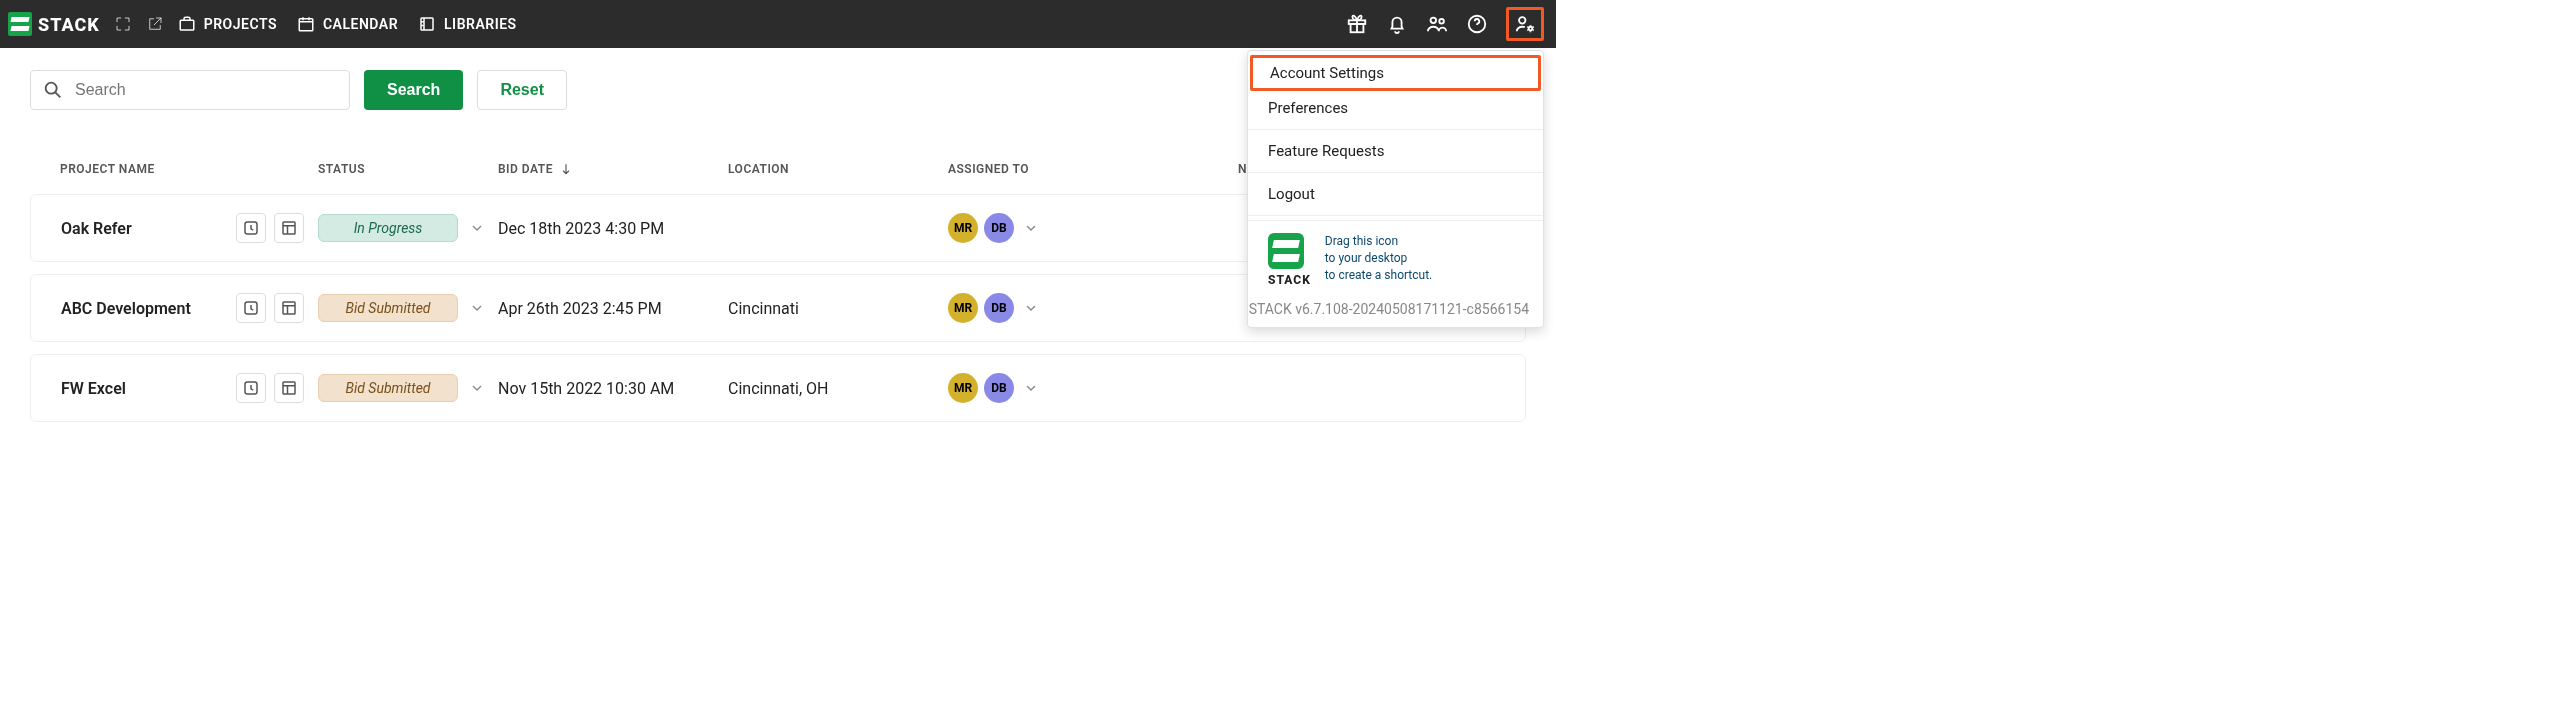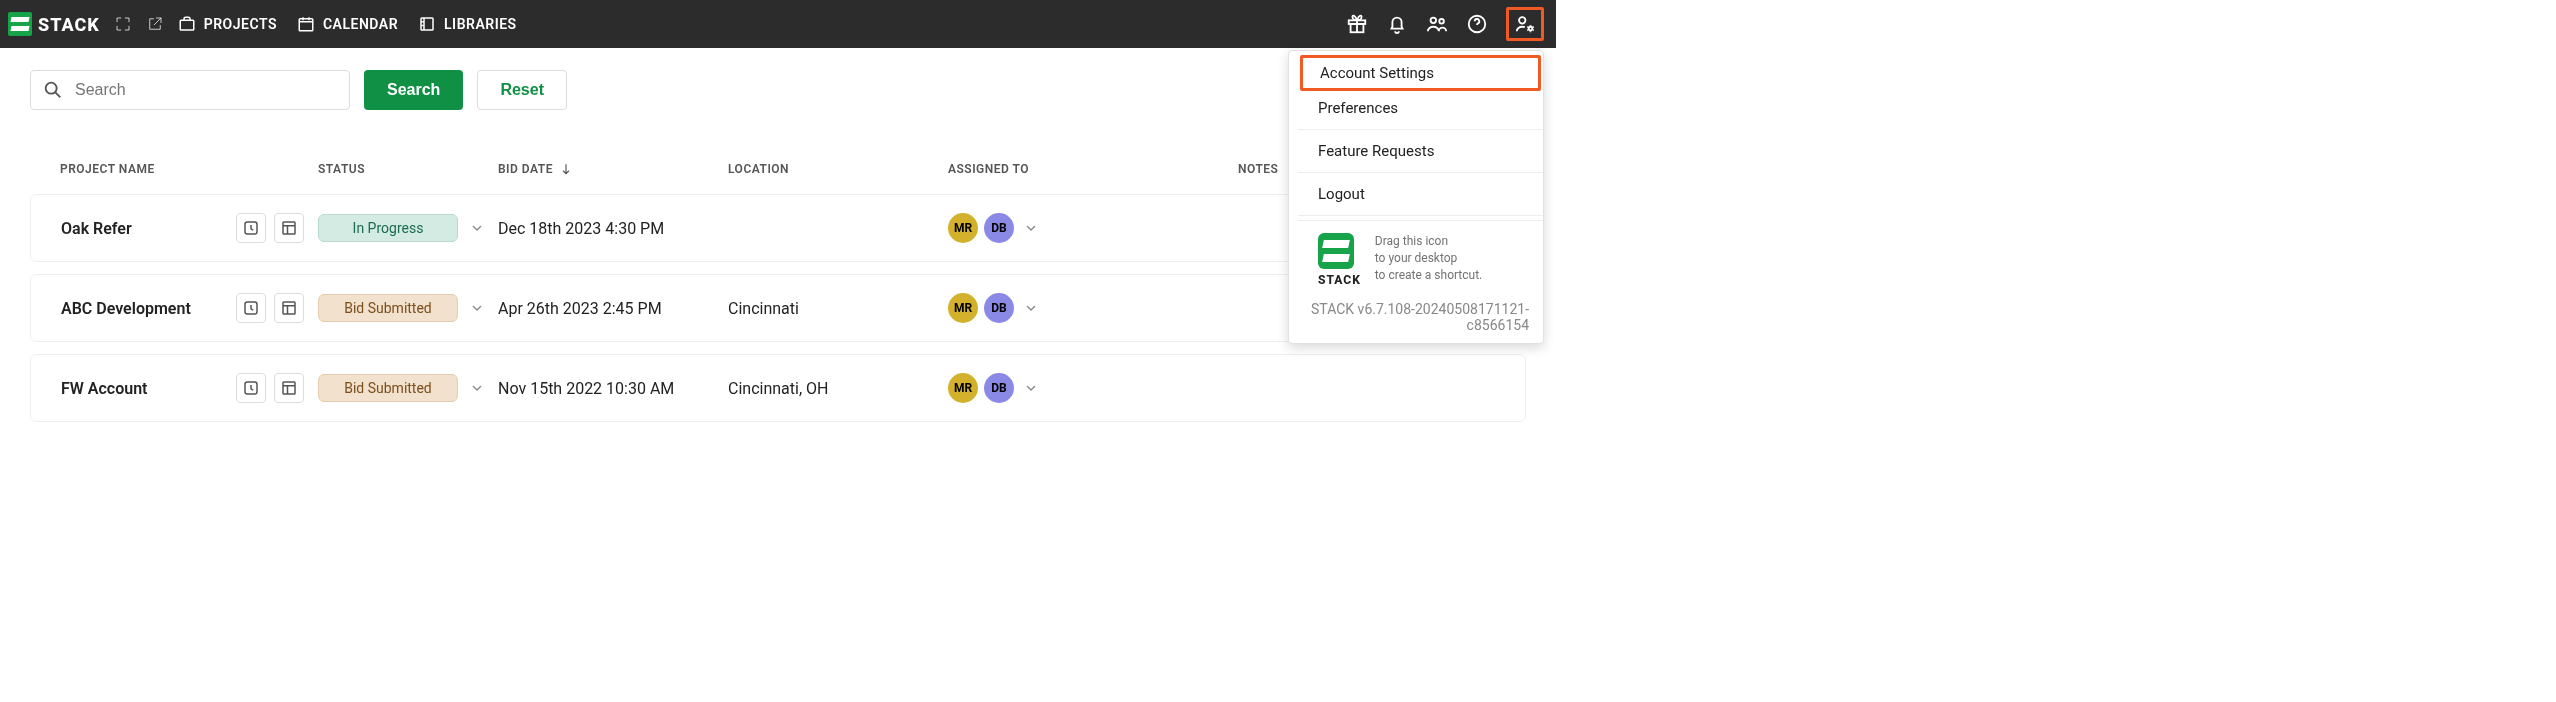--- a/index.html
+++ b/index.html
@@ -38,45 +38,45 @@
 .th svg { width:14px; height:14px; stroke:#555; fill:none; stroke-width:2;}
 
 
 .rows { padding: 0 30px; }
 .row { border:1px solid #eee; border-radius:6px; margin-bottom:12px; display:grid; grid-template-columns: 1fr 180px 230px 220px 290px 1fr; align-items:center; padding:18px 30px; font-size:16px; }
 .proj-name { display:flex; align-items:center; gap:14px; font-weight:600; }
 .proj-actions { display:flex; gap:8px; margin-left:auto; margin-right:14px; }
 .sq-btn { width:30px; height:30px; border:1px solid #ddd; border-radius:4px; display:flex; align-items:center; justify-content:center; cursor:pointer; }
 .sq-btn svg { width:18px; height:18px; stroke:#555; fill:none; stroke-width:2; }
 
-.status-cell { display:flex; align-items:center; gap:8px; }
+.status-cell { display:flex; align-items:center; gap:8px;font-style:italic; }
 .status-pill { padding:5px 20px; border-radius:6px; border:1px solid; font-size:14px; min-width:140px; text-align:center; }
 .status-inprogress { background:#d3ebe3; border-color:#b7d9ce; color:#1c6b4f; }
 .status-bidsubmitted { background:#f2e1cc; border-color:#e6cdb0; color:#7a4f1b; }
 .chev-btn { cursor:pointer; width:22px; height:22px; display:flex; align-items:center; justify-content:center;}
 .chev-btn svg{ width:16px; height:16px; stroke:#888; fill:none; stroke-width:2;}
 
 .assigned { display:flex; align-items:center; gap:6px; }
 .avatar { width:30px; height:30px; border-radius:50%; display:flex; align-items:center; justify-content:center; font-size:12px; font-weight:700; color:#000000; }
 .avatar.mr { background:#d4b12c; }
 .avatar.db { background:#8a8ae6; }
 
 
-.dropdown { position:absolute; top:50px; right:12px; width:256px; background:#fff; border:1px solid #e1e1e1; border-radius:4px; box-shadow: 0 4px 12px rgba(0,0,0,.15); font-size:15px;padding-left:9px; }
+.dropdown { position:absolute; top:50px; right:12px; width:297px; background:#fff; border:1px solid #e1e1e1; border-radius:4px; box-shadow: 0 4px 12px rgba(0,0,0,.15); font-size:15px; }
 .dropdown .section { padding: 4px 0; border-bottom:1px solid #eee; }
 .dropdown .section:last-of-type { border-bottom:none; }
 .dropdown .item { padding: 8px 20px; cursor:pointer; }
 .dropdown .item.hl { border:3px solid #f15a24; margin:0 2px; border-radius:2px; padding:6px 17px; }
 .dropdown .footer { padding: 12px 20px 14px 20px; display:flex; gap:14px; align-items:flex-start; border-top:1px solid #eee; margin-top:4px;}
 .dropdown .footer .mini-logo-wrap { text-align:center; }
 .dropdown .footer .mini-logo { width:36px; height:36px; background:#16a34a; border-radius:6px; position:relative; margin-bottom:4px;}
 .dropdown .footer .mini-logo::before{content:"";position:absolute;width:26px;height:8px;background:#fff;top:7px;left:5px;transform:skewX(-12deg);}
 .dropdown .footer .mini-logo::after {content:"";position:absolute;width:26px;height:8px;background:#fff;bottom:7px;left:5px;transform:skewX(-12deg);}
 .dropdown .footer .mini-name { font-size:12px; font-weight:800; letter-spacing:1px; }
-.dropdown .tip { font-size:12px; color:#737373; line-height:1.4; }
+.dropdown .tip { font-size:12px; color:#0c4a6e; line-height:1.4; }
 .dropdown .version { font-size:14px; color:#888; text-align:right; padding: 0 14px 10px 0;}
 
 .container { width:1556px; position:relative; }
 </style>
 </head>
 <body>
 
 <div class="container">
 
 <div class="topbar">
@@ -267,21 +267,21 @@
       <div class="chev-btn">
             <svg viewBox="0 0 24 24">
               <path d="M6 9l6 6 6-6"></path>
             </svg>
           </div>
     </div>
     <div></div>
   </div>
       <div class="row">
     <div class="proj-name">
-      <span>FW Account</span>
+      <span>FW Excel</span>
       <div class="proj-actions">
         <div class="sq-btn">
               <svg viewBox="0 0 24 24">
                 <rect x="4" y="4" width="16" height="16" rx="3"></rect>
                 <path d="M12 8v5l3 2"></path>
               </svg>
             </div>
         <div class="sq-btn">
               <svg viewBox="0 0 24 24">
                 <rect x="4" y="4" width="16" height="16" rx="1"></rect>

